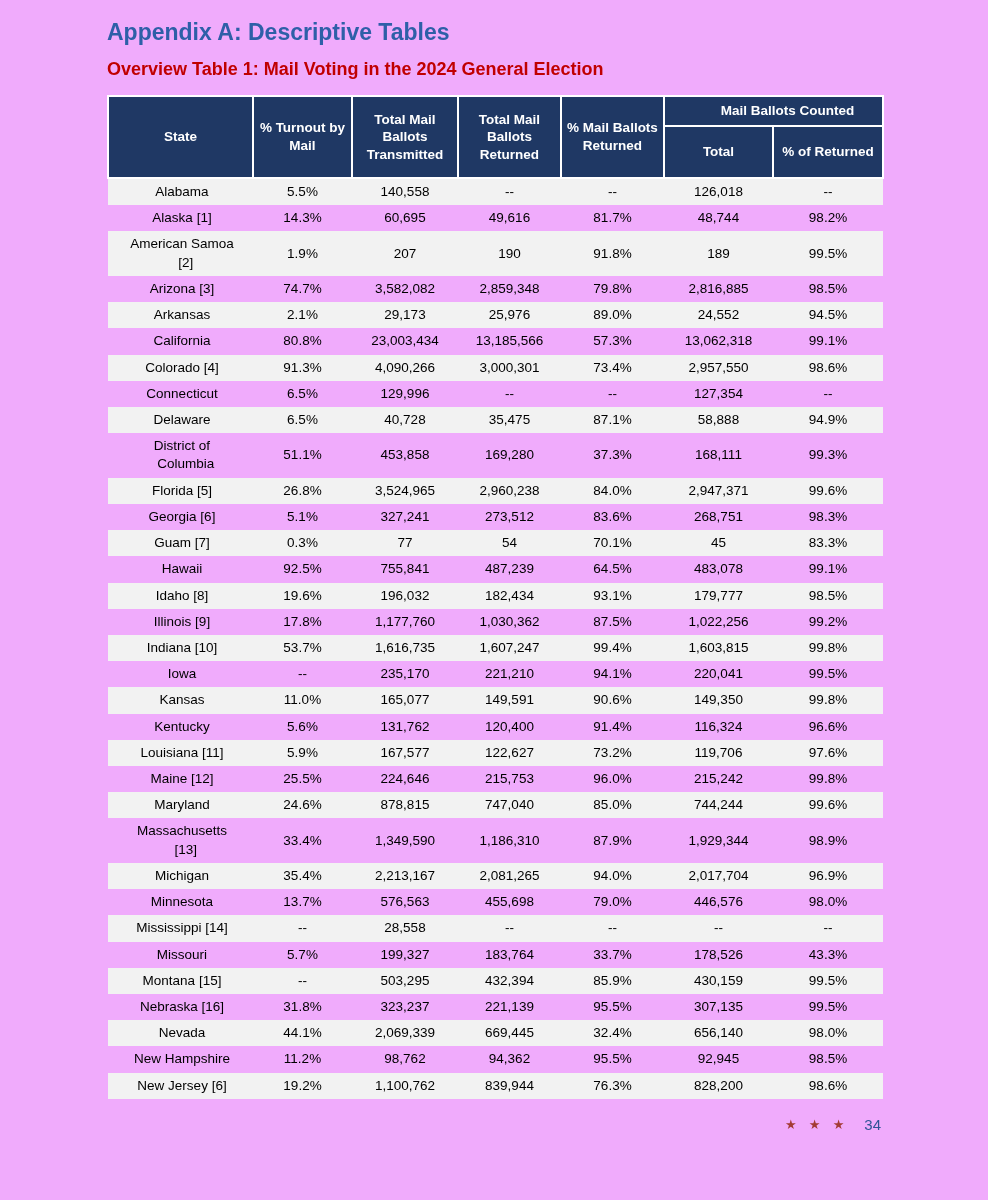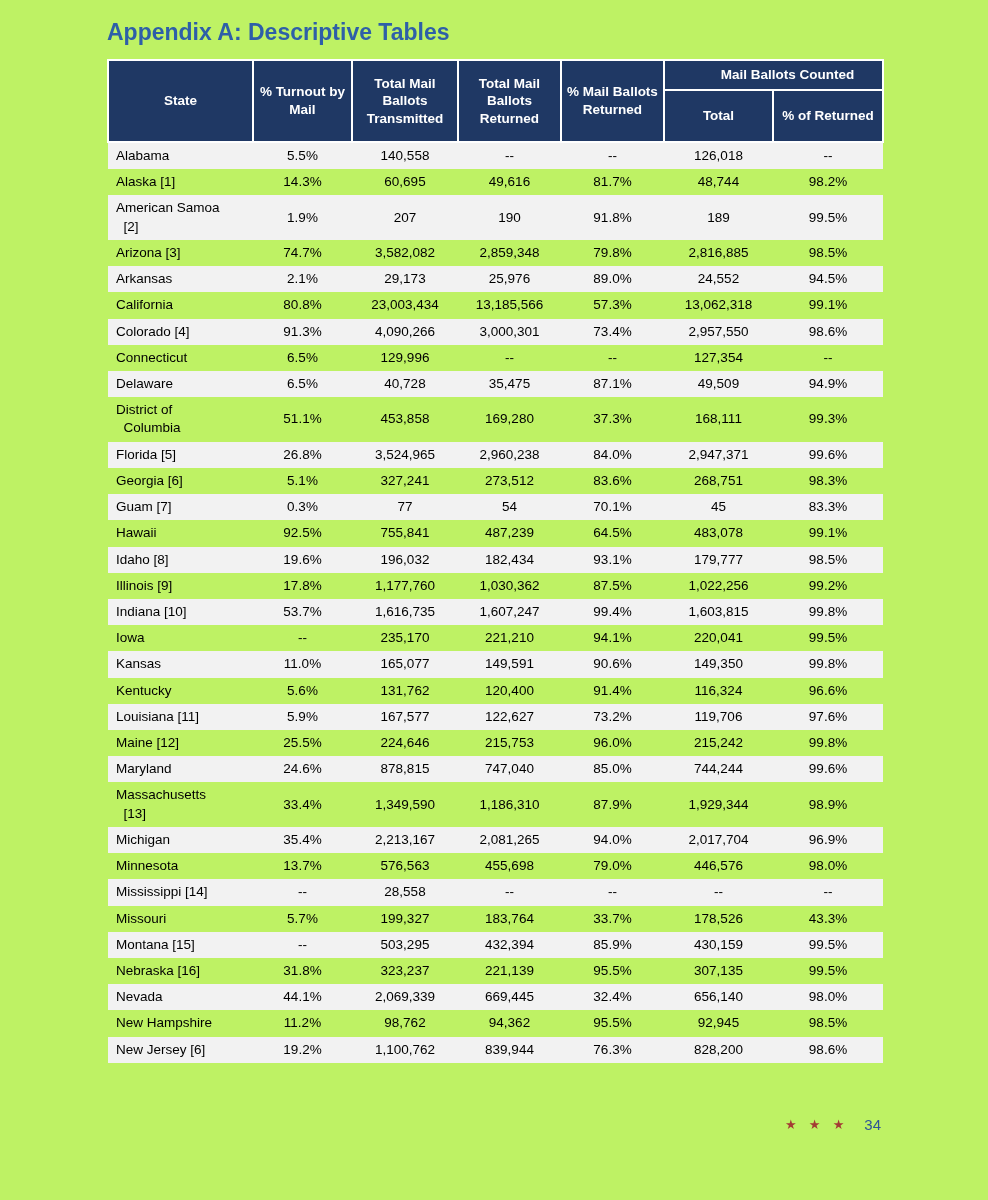--- a/index.html
+++ b/index.html
@@ -7,21 +7,21 @@
     margin: 0;
     padding: 0;
     background: #ffffff;
     font-family: "Liberation Sans", sans-serif;
     color: #000000;
   }
   .page {
     position: relative;
     width: 988px;
     height: 1200px;
-    background: #bef264;
+    background: #f0abfc;
     overflow: hidden;
   }
   .content {
     padding: 19px 106px 0 107px;
   }
   .page-title {
     font-size: 23px;
     font-weight: bold;
     color: #2E5FA8;
     margin: 0 0 13px 0;
@@ -51,21 +51,21 @@
   thead tr.group-row th.group-head { height: 30px; padding-left: 32px; }
   thead tr.sub-row th { height: 52px; margin-top: 11px; }
   tbody td {
     font-size: 13.5px;
     line-height: 1.35;
     text-align: center;
     vertical-align: middle;
     padding: 4px 5px;
   }
   tbody td.state {
-    text-align: left;
+    text-align: center;
     padding-left: 8px;
     white-space: pre-wrap;
   }
   tbody tr.band { background: #F2F2F2; }
   .page-footer {
     position: absolute;
     top: 1116px;
     right: 107px;
     display: flex;
     align-items: center;
@@ -84,20 +84,21 @@
   }
 </style>
 </head>
 <body>
 
 <div class="page">
   <div class="content">
 
     <h1 class="page-title">Appendix A: Descriptive Tables</h1>
 
+    <h2 class="table-title">Overview Table 1: Mail Voting in the 2024 General Election</h2>
 
     <table class="data-table">
       <colgroup>
         <col style="width:145px">
         <col style="width:99px">
         <col style="width:106px">
         <col style="width:103px">
         <col style="width:103px">
         <col style="width:109px">
         <col style="width:110px">
@@ -189,21 +190,21 @@
             <td>--</td>
             <td>127,354</td>
             <td>--</td>
           </tr>
           <tr class="band">
             <td class="state">Delaware</td>
             <td>6.5%</td>
             <td>40,728</td>
             <td>35,475</td>
             <td>87.1%</td>
-            <td>49,509</td>
+            <td>58,888</td>
             <td>94.9%</td>
           </tr>
           <tr>
             <td class="state">District of
   Columbia</td>
             <td>51.1%</td>
             <td>453,858</td>
             <td>169,280</td>
             <td>37.3%</td>
             <td>168,111</td>

